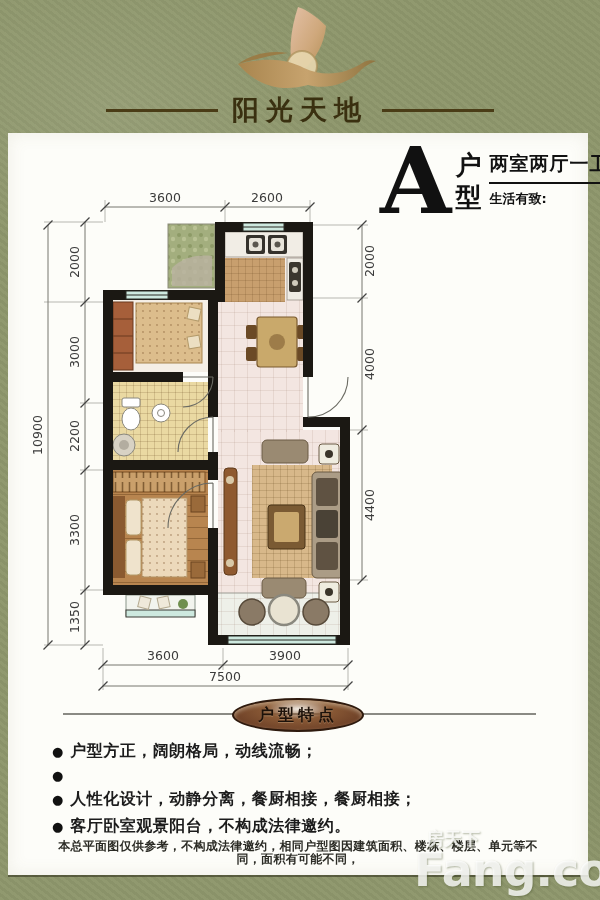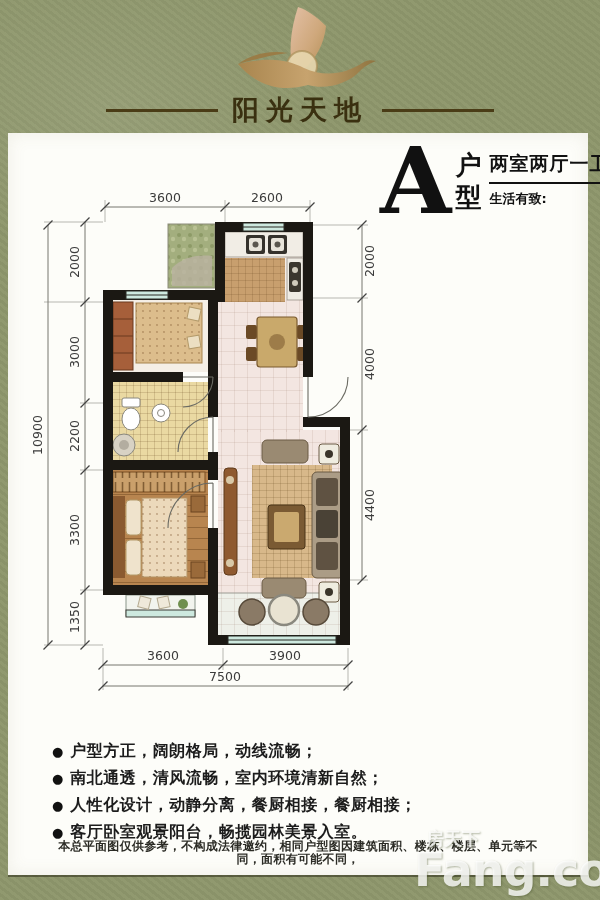--- a/index.html
+++ b/index.html
@@ -319,37 +319,42 @@
         <text class="rot" transform="translate(79 617) rotate(-90)">1350</text>
         <text class="rot" transform="translate(374 261) rotate(-90)">2000</text>
         <text class="rot" transform="translate(374 364) rotate(-90)">4000</text>
         <text class="rot" transform="translate(374 505) rotate(-90)">4400</text>
         <text x="163" y="660">3600</text>
         <text x="285" y="660">3900</text>
         <text x="225" y="681">7500</text>
       </g>
     </svg>
 
+    <div class="band">
+      <div class="band-line"></div>
+      <div class="band-ellipse">
+        <span>户型特点</span>
+      </div>
+    </div>
 
     <ul class="features">
       <li>
         <span class="dot">●</span>
         <span class="ftext">户型方正，阔朗格局，动线流畅；</span>
       </li>
       <li>
         <span class="dot">●</span>
-        <span class="ftext">南北通透，清风流畅，室内环境清新自然；</span>
       </li>
       <li>
         <span class="dot">●</span>
         <span class="ftext">人性化设计，动静分离，餐厨相接，餐厨相接；</span>
       </li>
       <li>
         <span class="dot">●</span>
-        <span class="ftext">客厅卧室观景阳台，畅揽园林美景入室。</span>
+        <span class="ftext">客厅卧室观景阳台，不构成法律邀约。</span>
       </li>
     </ul>
 
     <div class="disclaimer">
       <p>本总平面图仅供参考，不构成法律邀约，相同户型图因建筑面积、楼栋、楼层、单元等不同，面积有可能不同，</p>
     </div>
   </div>
 
   <div class="watermark">
     <span class="wm-cn">房天下</span>

